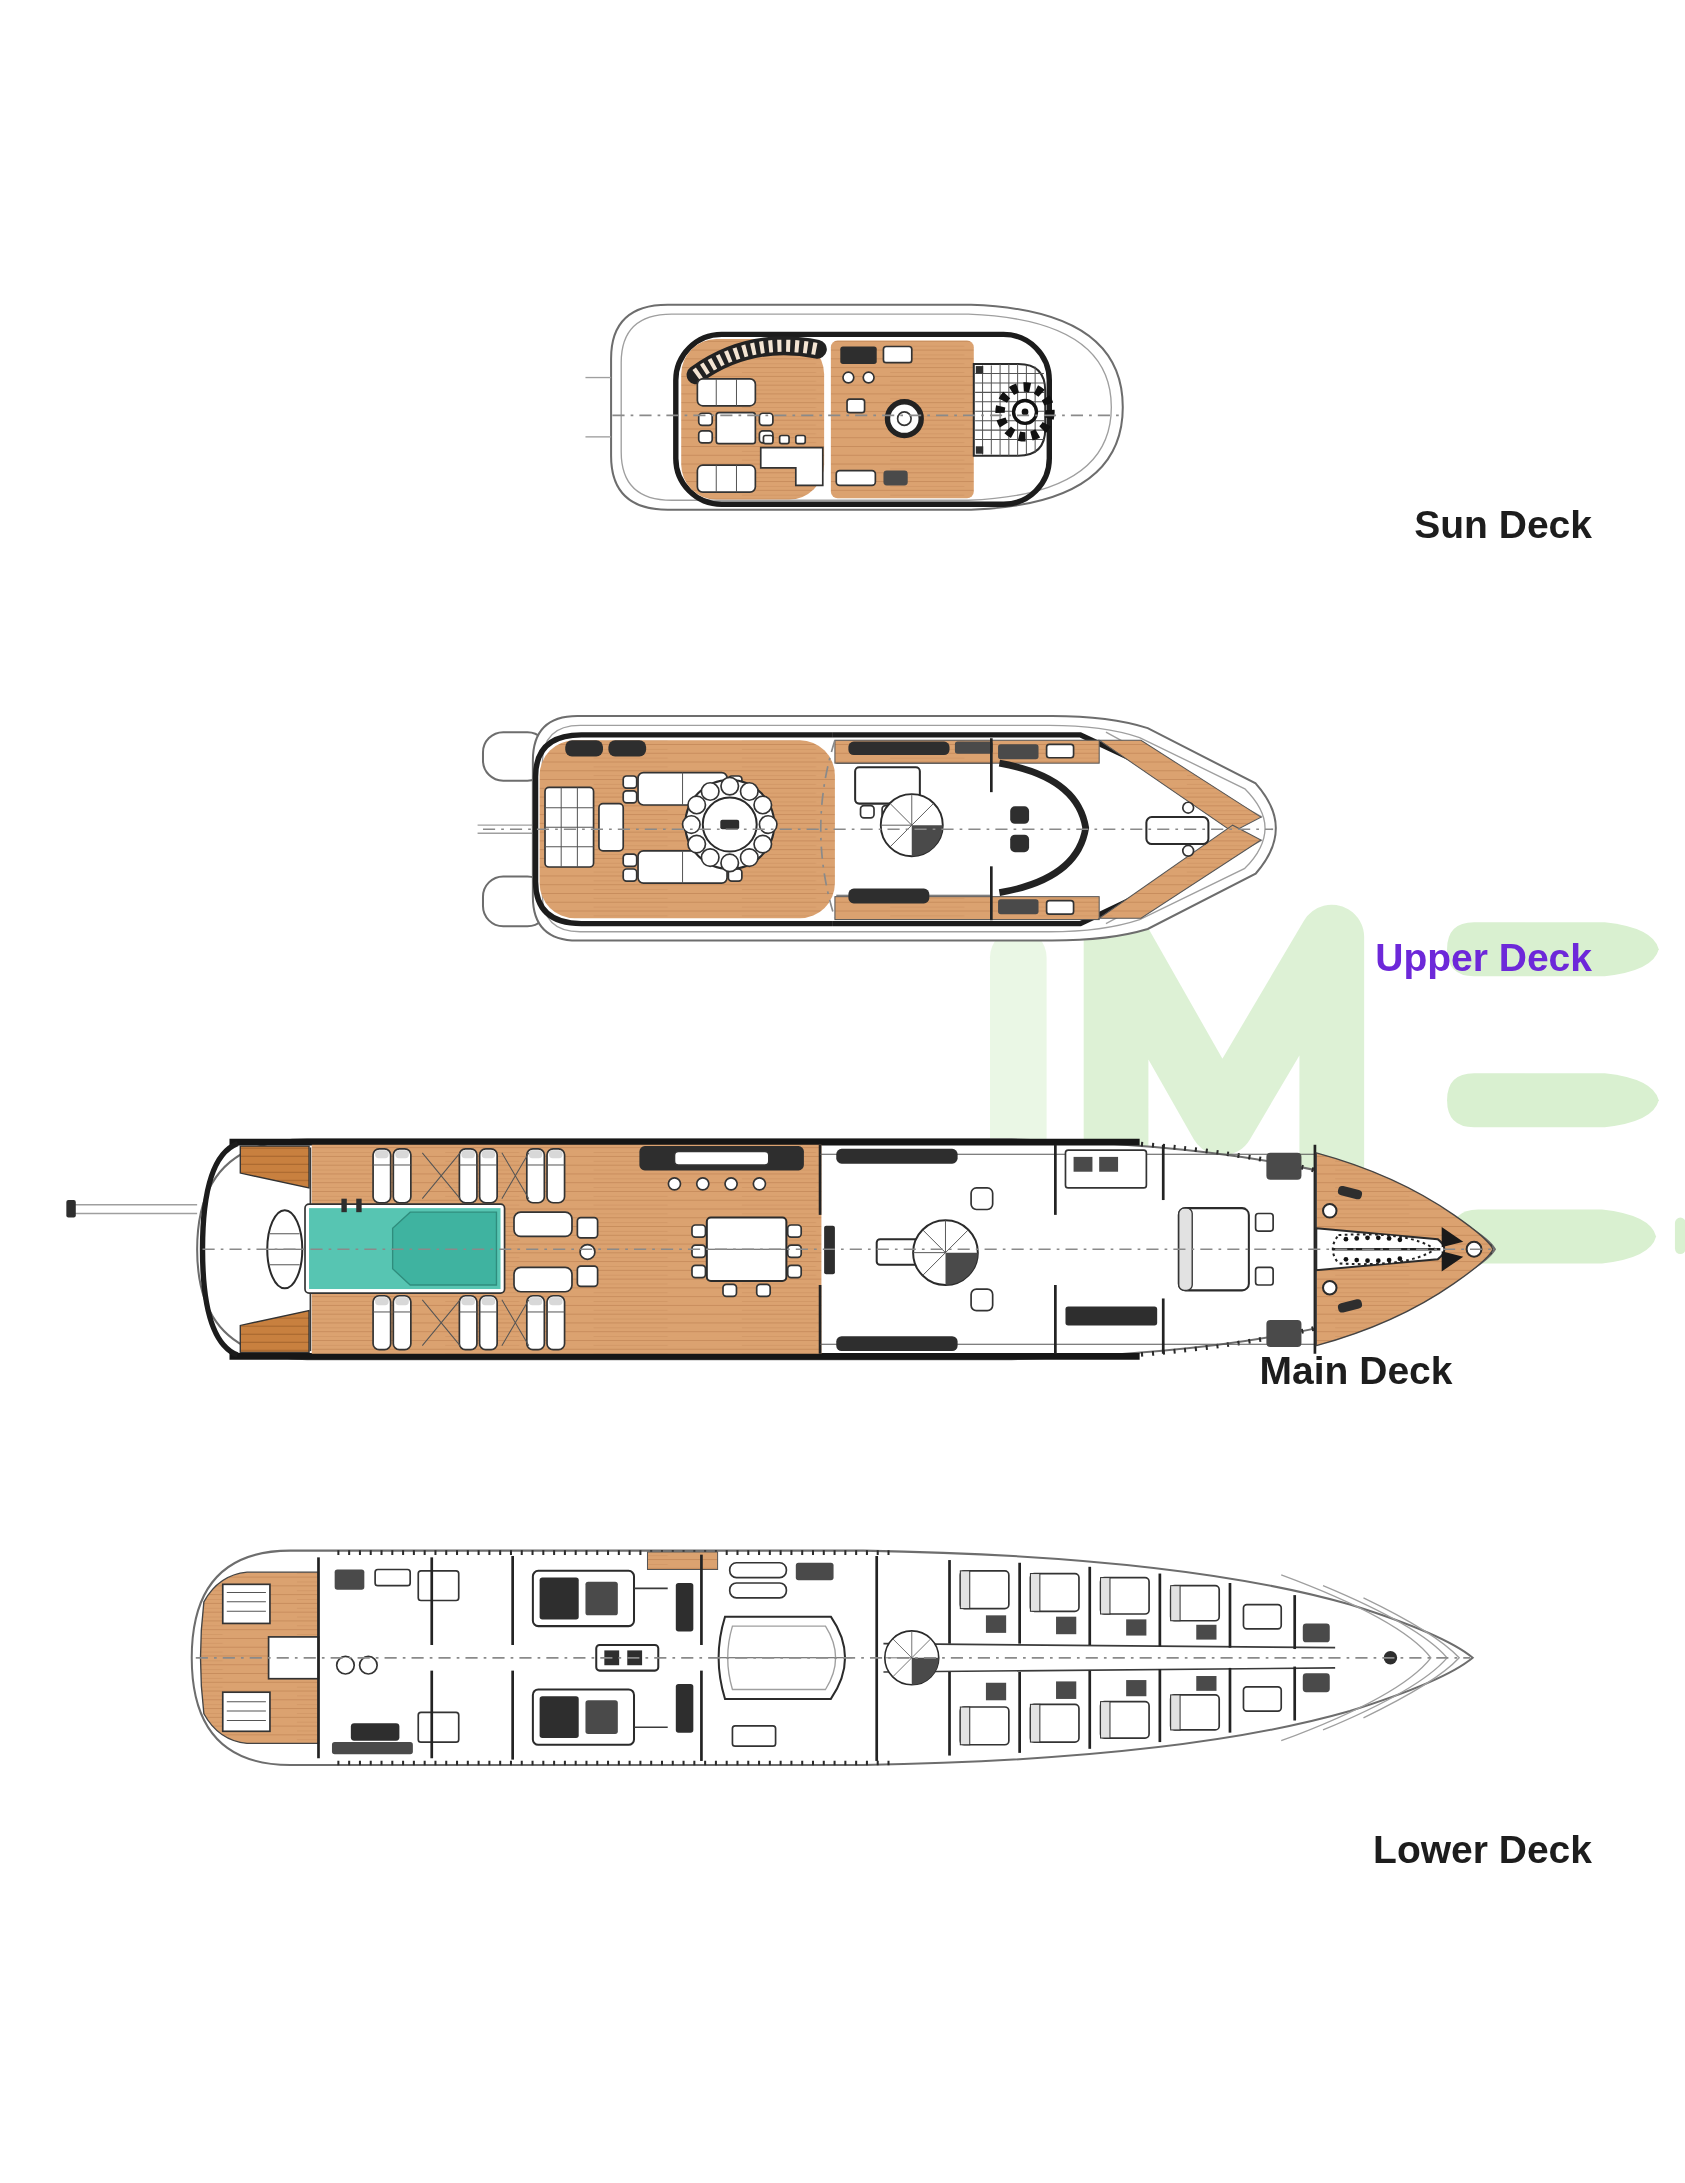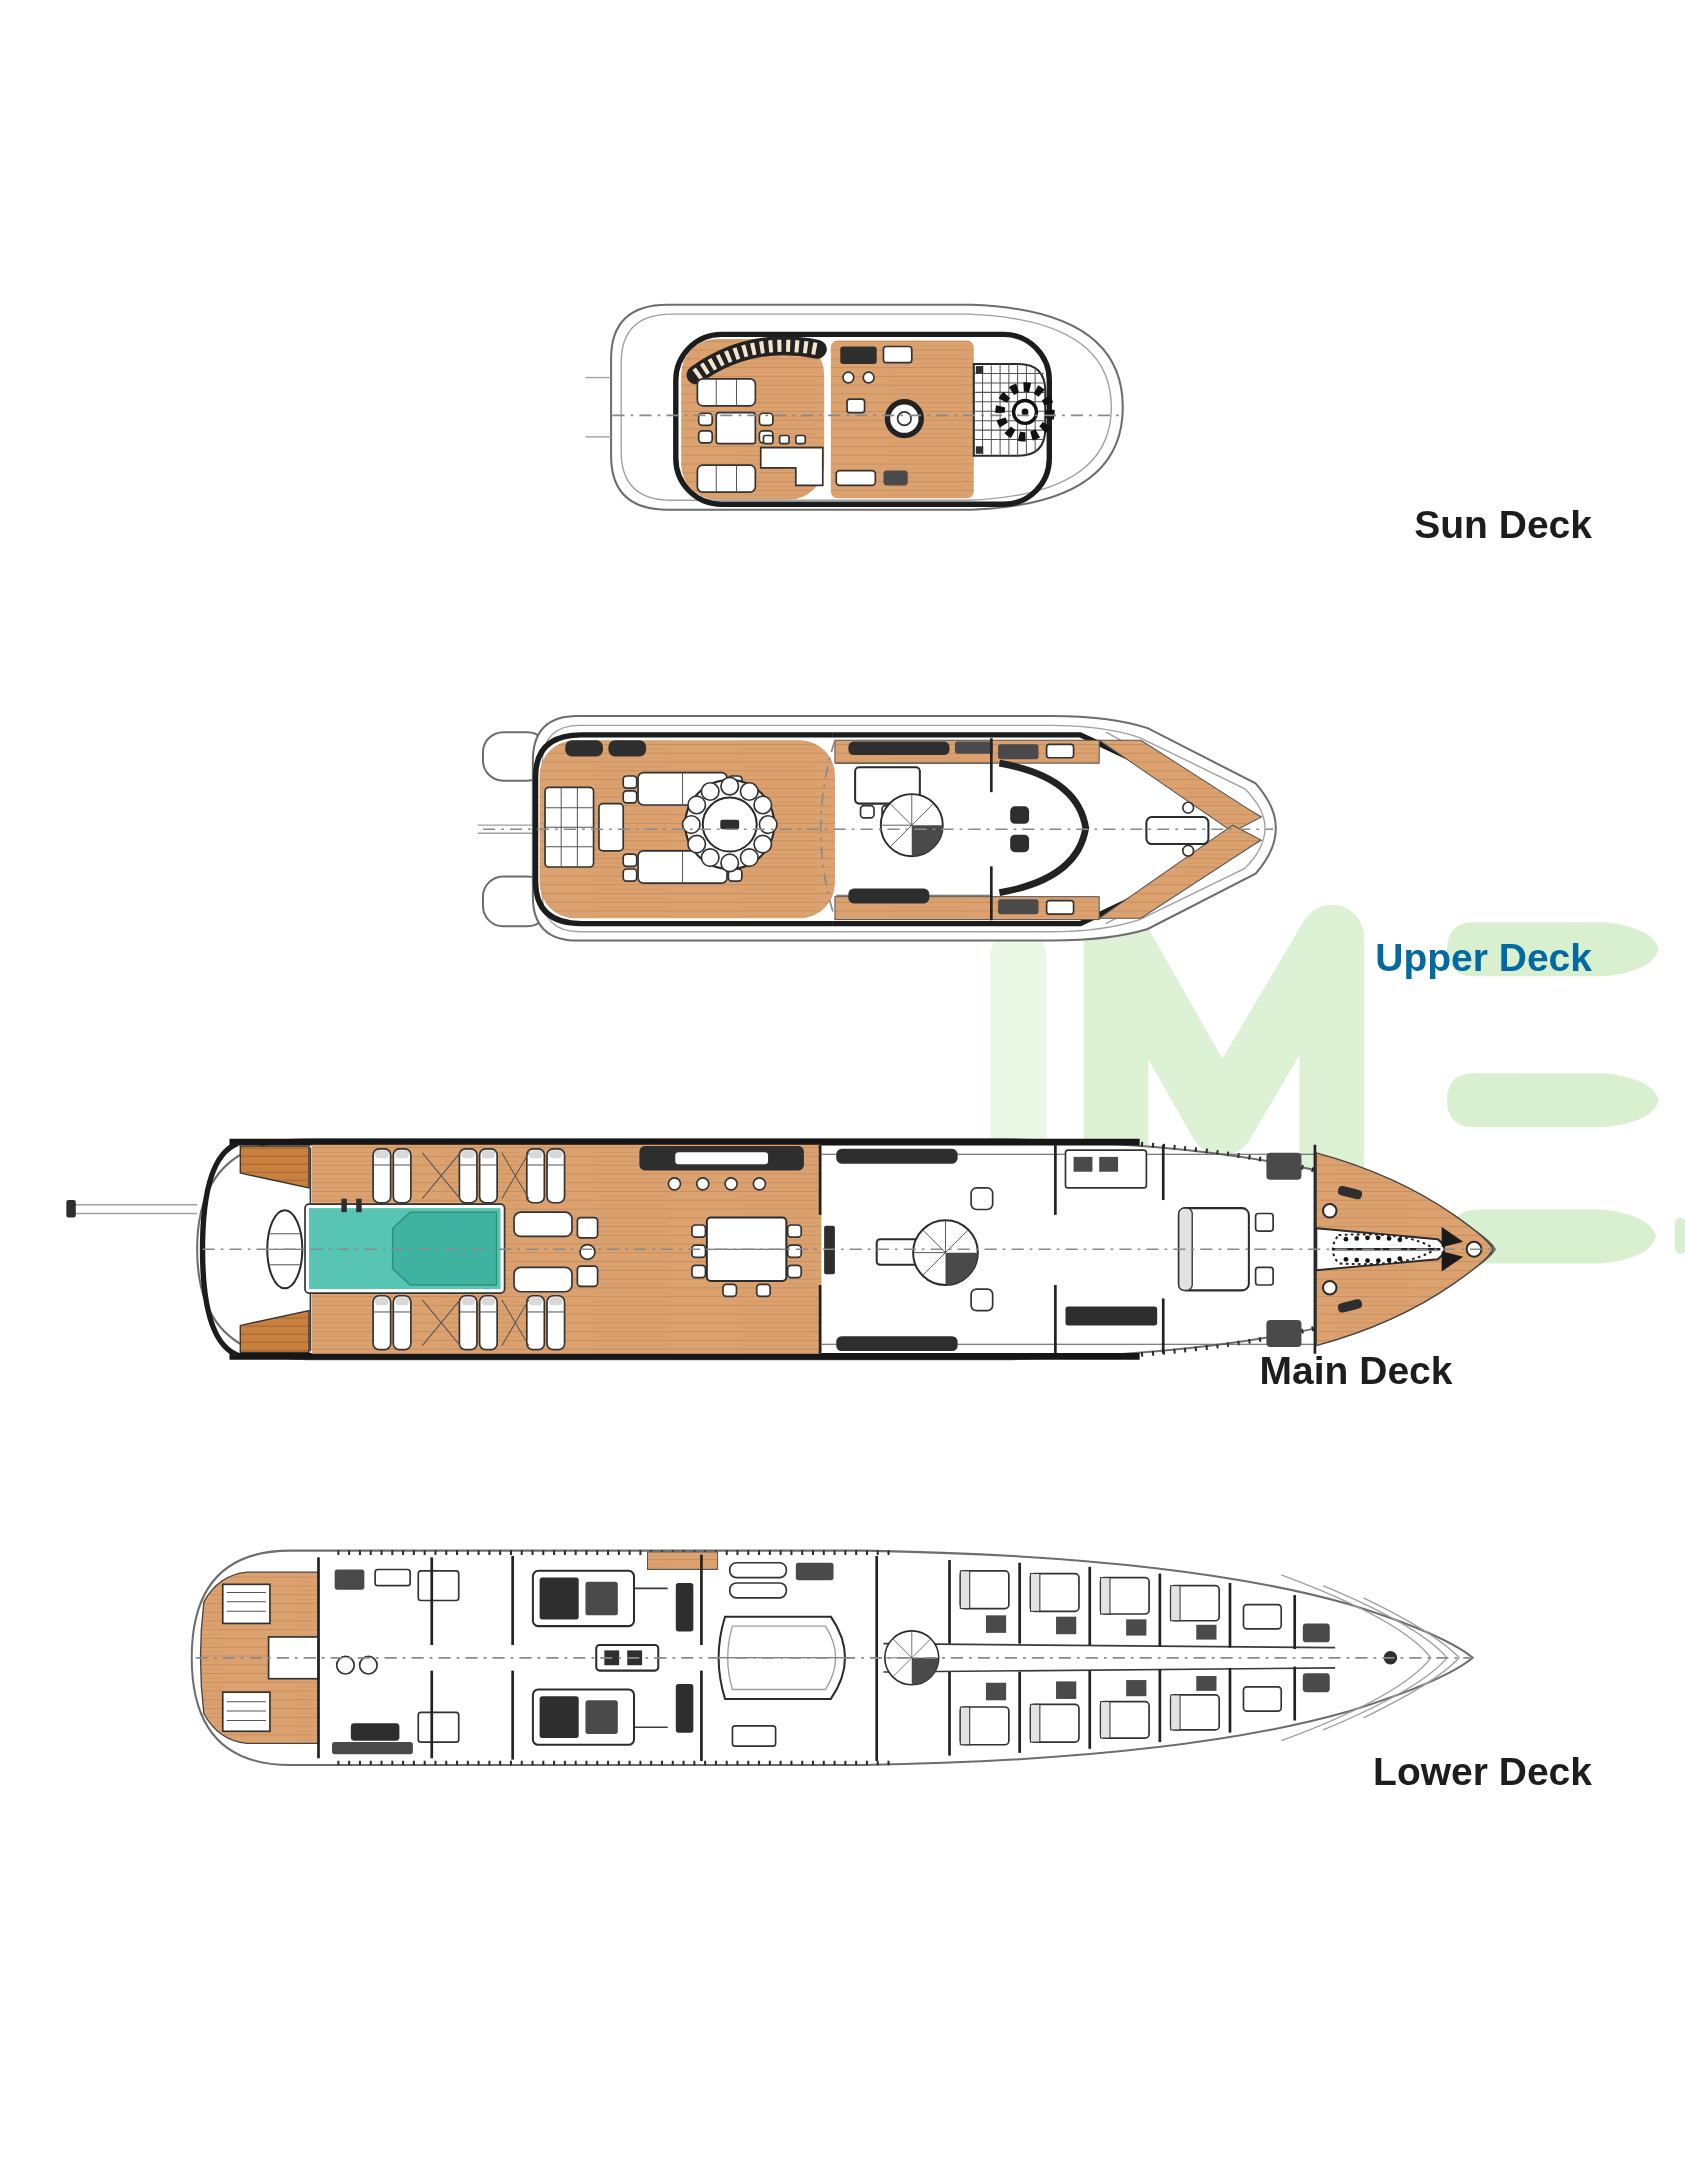--- a/index.html
+++ b/index.html
@@ -2,21 +2,21 @@
 <html style="font-size:10.8px"><head>
 <meta charset="utf-8">
 <style>
   html,body{margin:0;padding:0;background:#ffffff;}
   #page{position:relative;width:1686px;height:2183px;background:#ffffff;overflow:hidden;
         font-family:"Liberation Sans", sans-serif;}
   #plans{position:absolute;left:0;top:0;width:1686px;height:2183px;}
   .deck-label{position:absolute;right:94px;width:472px;text-align:right;
               font-size:39px;font-weight:bold;color:#1d1d1d;letter-spacing:0px;
               font-family:"Liberation Sans", sans-serif;}
-  .deck-label.green{color:#0369a1;}
+  .deck-label.green{color:#6d28d9;}
   
   .ol3{fill:#ffffff;stroke:#6d6d6d;stroke-width:3;}
   .olA{fill:none;stroke:#9f9f9f;stroke-width:2;}
   .blk{fill:none;stroke:#1c1c1c;stroke-width:8;}
   .blk10{fill:none;stroke:#161616;stroke-width:10;}
   .w{fill:#ffffff;stroke:#333333;stroke-width:2.5;}
   .w3{fill:#ffffff;stroke:#2b2b2b;stroke-width:3;}
   .d{fill:#2e2e2e;stroke:none;}
   .d2{fill:#4a4a4a;stroke:none;}
   .ln{stroke:#3a3a3a;stroke-width:2.5;fill:none;}
@@ -459,16 +459,16 @@
     <rect x="1932" y="2408" width="40" height="28" rx="5" class="d2"></rect>
     <rect x="1932" y="2482" width="40" height="28" rx="5" class="d2"></rect>
     <circle cx="2062" cy="2459" r="10" class="d"></circle>
     <line x1="290" y1="2459" x2="2180" y2="2459" class="cl"></line>
   </g>
 </svg>
 
 <div class="deck-label" style="top:503px;">Sun Deck</div>
 <div class="deck-label green" style="top:936px;">Upper Deck</div>
 <div class="deck-label" style="top:1349px;text-align:center;">Main Deck</div>
-<div class="deck-label" style="top:1750px;">Lower Deck</div>
+<div class="deck-label" style="top:1828px;">Lower Deck</div>
 
 </div>
 
 
 </body></html>

